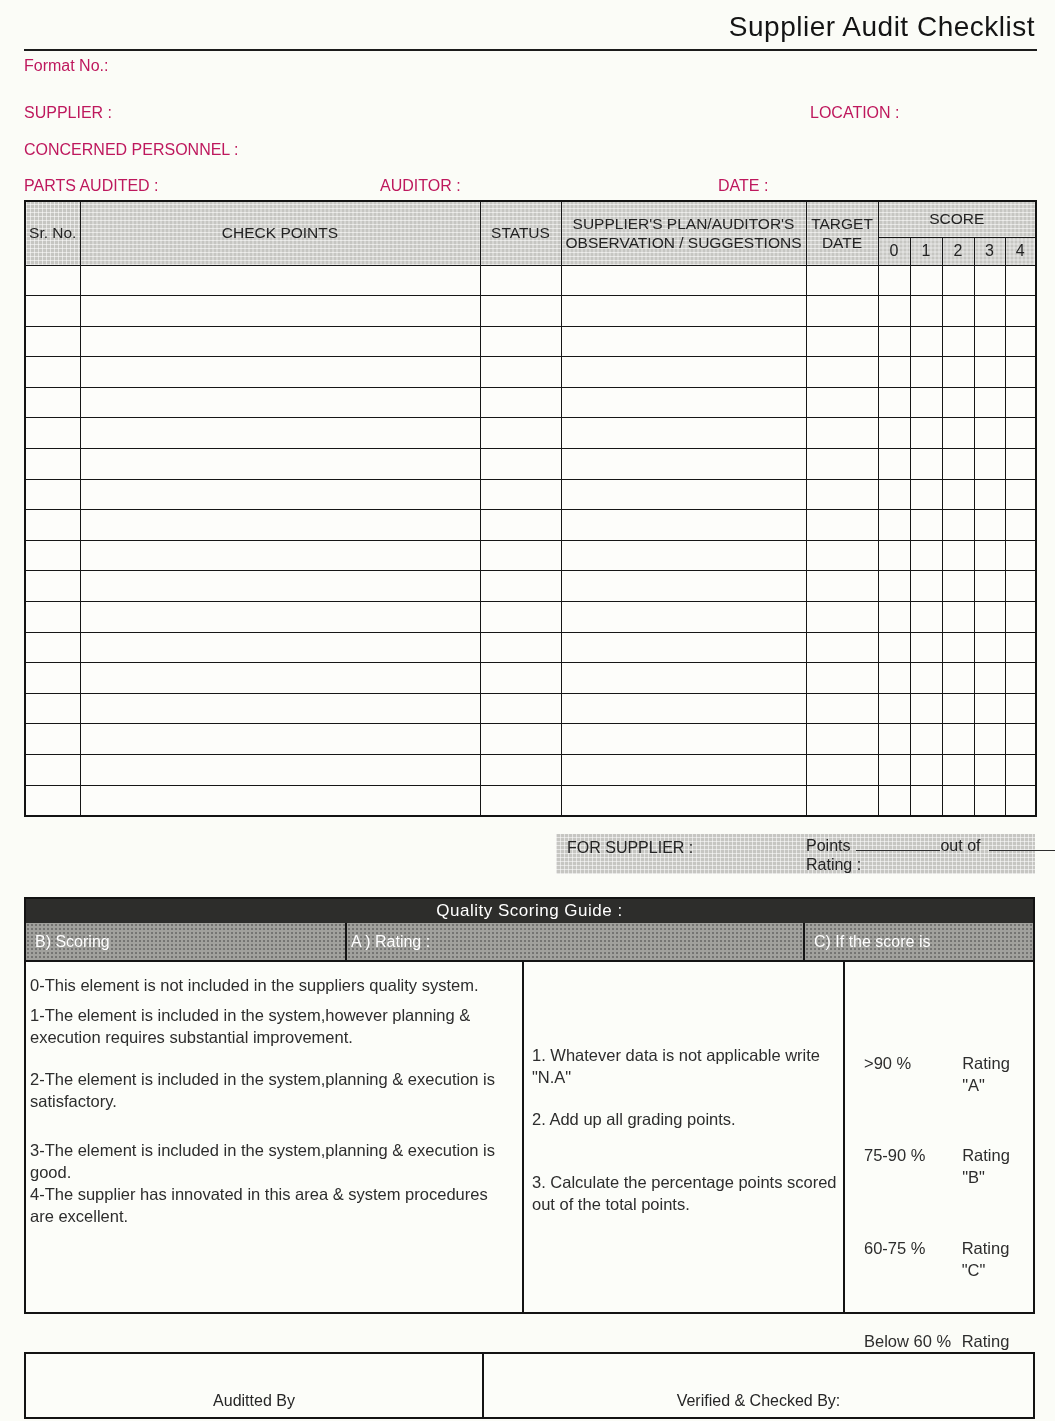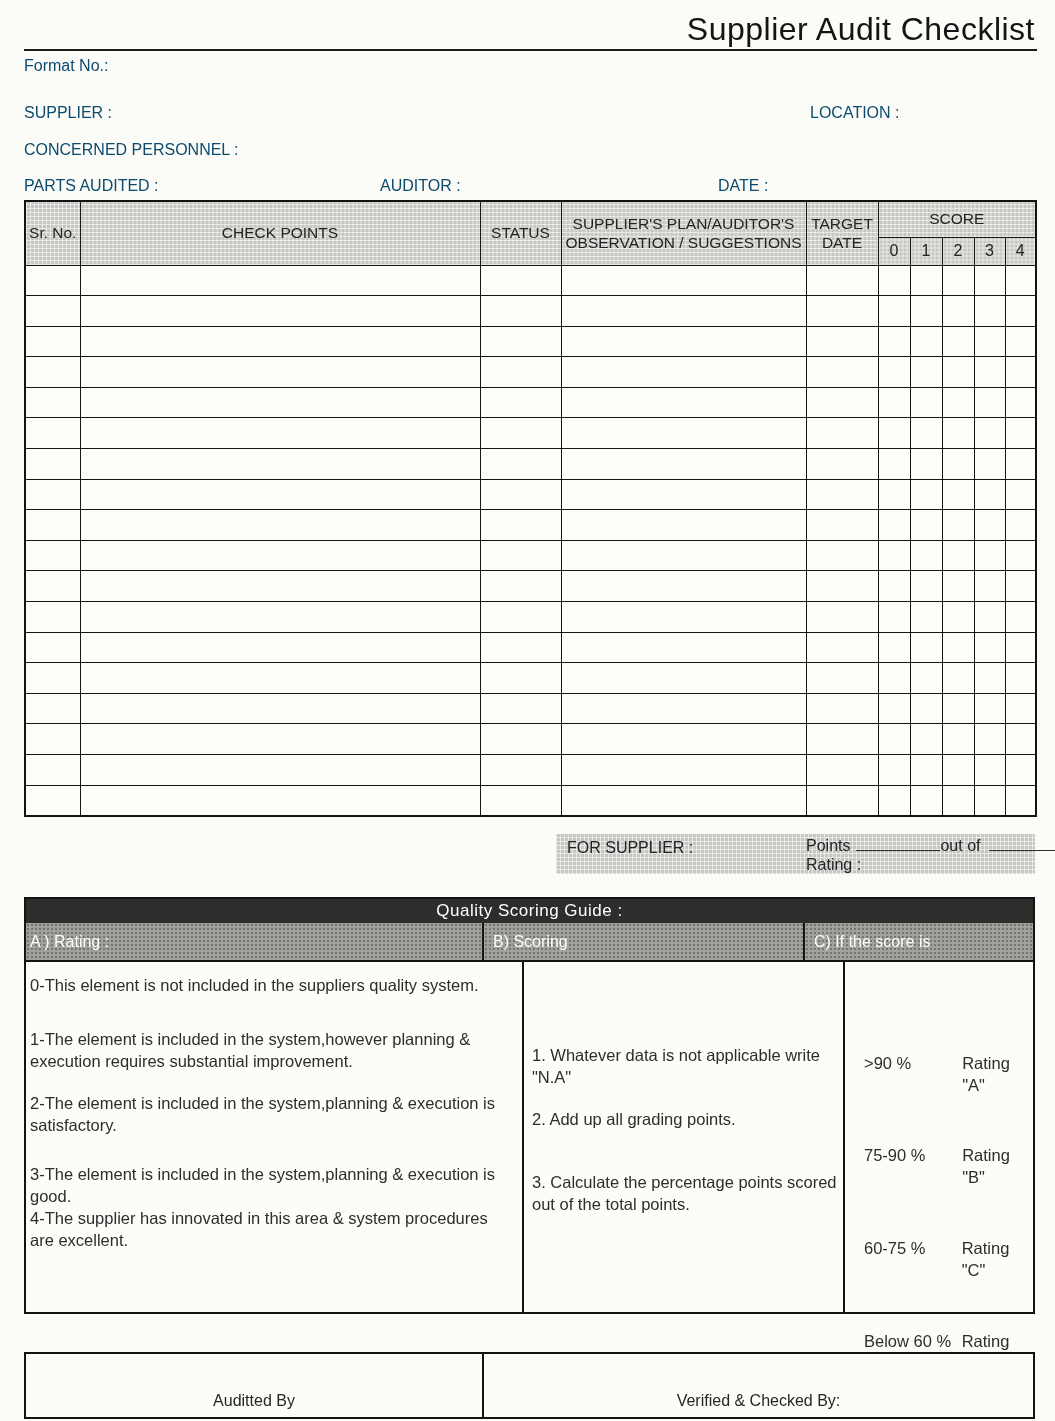--- a/index.html
+++ b/index.html
@@ -19,23 +19,23 @@
       repeating-linear-gradient(90deg, rgba(255,255,255,.55) 0 1px, transparent 1px 4px);
   }
   .tex-mid {
     background-color:#a1a19d;
     background-image: radial-gradient(rgba(80,80,80,.55) 0.8px, transparent 1.1px);
     background-size:4px 4px;
   }
   .tex-dark { background-color:#2d2d2b; }
 
   
-  .doc-title { position:absolute; top:11px; right:20px; font-size:32px; color:#141414; letter-spacing:.5px; }
+  .doc-title { position:absolute; top:11px; right:20px; font-size:28px; color:#141414; letter-spacing:.5px; }
   .title-rule { position:absolute; top:49px; left:24px; width:1013px; height:2px; background:#1c1c1c; }
-  .meta-label { position:absolute; font-size:16px; color:#0c4a6e; white-space:nowrap; }
+  .meta-label { position:absolute; font-size:16px; color:#be185d; white-space:nowrap; }
   .pos-format    { left:24px;  top:57px;  }
   .pos-supplier  { left:24px;  top:104px; }
   .pos-location  { left:810px; top:104px; }
   .pos-personnel { left:24px;  top:141px; }
   .pos-parts     { left:24px;  top:177px; }
   .pos-auditor   { left:380px; top:177px; }
   .pos-date      { left:718px; top:177px; }
 
   
   .checklist {
@@ -80,21 +80,21 @@
   .qsg-head .hcell { color:#fefefe; font-size:16px; line-height:37px; padding-left:6px; }
   .hcell-a { width:458px; border-right:2px solid #141414; padding-left:4px !important; }
   .hcell-b { width:321px; border-right:2px solid #141414; padding-left:9px !important; }
   .hcell-c { flex:1; padding-left:9px !important; }
   .qsg-body { display:flex; height:354px; border-top:2px solid #141414; }
   .col-a { width:498px; border-right:2px solid #141414; padding:0 8px 0 4px; }
   .col-b { width:321px; border-right:2px solid #141414; padding:0 6px 0 8px; }
   .col-c { flex:1; }
   .col-a p, .col-b p { font-size:16.5px; line-height:22px; color:#2d2d2d; }
   .col-a p.r0 { margin-top:12px; }
-  .col-a p.r1 { margin-top:32px; }
+  .col-a p.r1 { margin-top:8px; }
   .col-a p.r2 { margin-top:20px; }
   .col-a p.r3 { margin-top:27px; }
   .col-a p.r4 { }
   .col-b p.s0 { margin-top:82px; }
   .col-b p.s1 { margin-top:20px; }
   .col-b p.s2 { margin-top:41px; }
   .score-row { display:flex; padding-left:19px; font-size:16.5px; color:#2d2d2d; line-height:22px; }
   .score-row .pct { width:104px; }
   .score-row.c0 { margin-top:90px; }
   .score-row.c1 { margin-top:48px; }
@@ -386,22 +386,22 @@
     <span class="fs-label">FOR SUPPLIER :</span>
     <div class="fs-points">
       <div><span>Points</span><span class="blank blank-a"></span><span>out of</span><span class="blank blank-b"></span></div>
       <div>Rating :</div>
     </div>
   </div>
 
   <div class="qsg">
     <div class="qsg-bar tex-dark">Quality Scoring Guide :</div>
     <div class="qsg-head">
+      <div class="hcell hcell-b tex-mid">B) Scoring</div>
       <div class="hcell hcell-a tex-mid">A ) Rating :</div>
-      <div class="hcell hcell-b tex-mid">B) Scoring</div>
       <div class="hcell hcell-c tex-mid">C) If the score is</div>
     </div>
     <div class="qsg-body">
       <div class="col-a">
         <p class="r0">0-This element is not included in the suppliers quality system.</p>
         <p class="r1">1-The element is included in the system,however planning &amp; execution requires substantial improvement.</p>
         <p class="r2">2-The element is included in the system,planning &amp; execution is satisfactory.</p>
         <p class="r3">3-The element is included in the system,planning &amp; execution is good.</p>
         <p class="r4">4-The supplier has innovated in this area &amp; system procedures are excellent.</p>
       </div>

